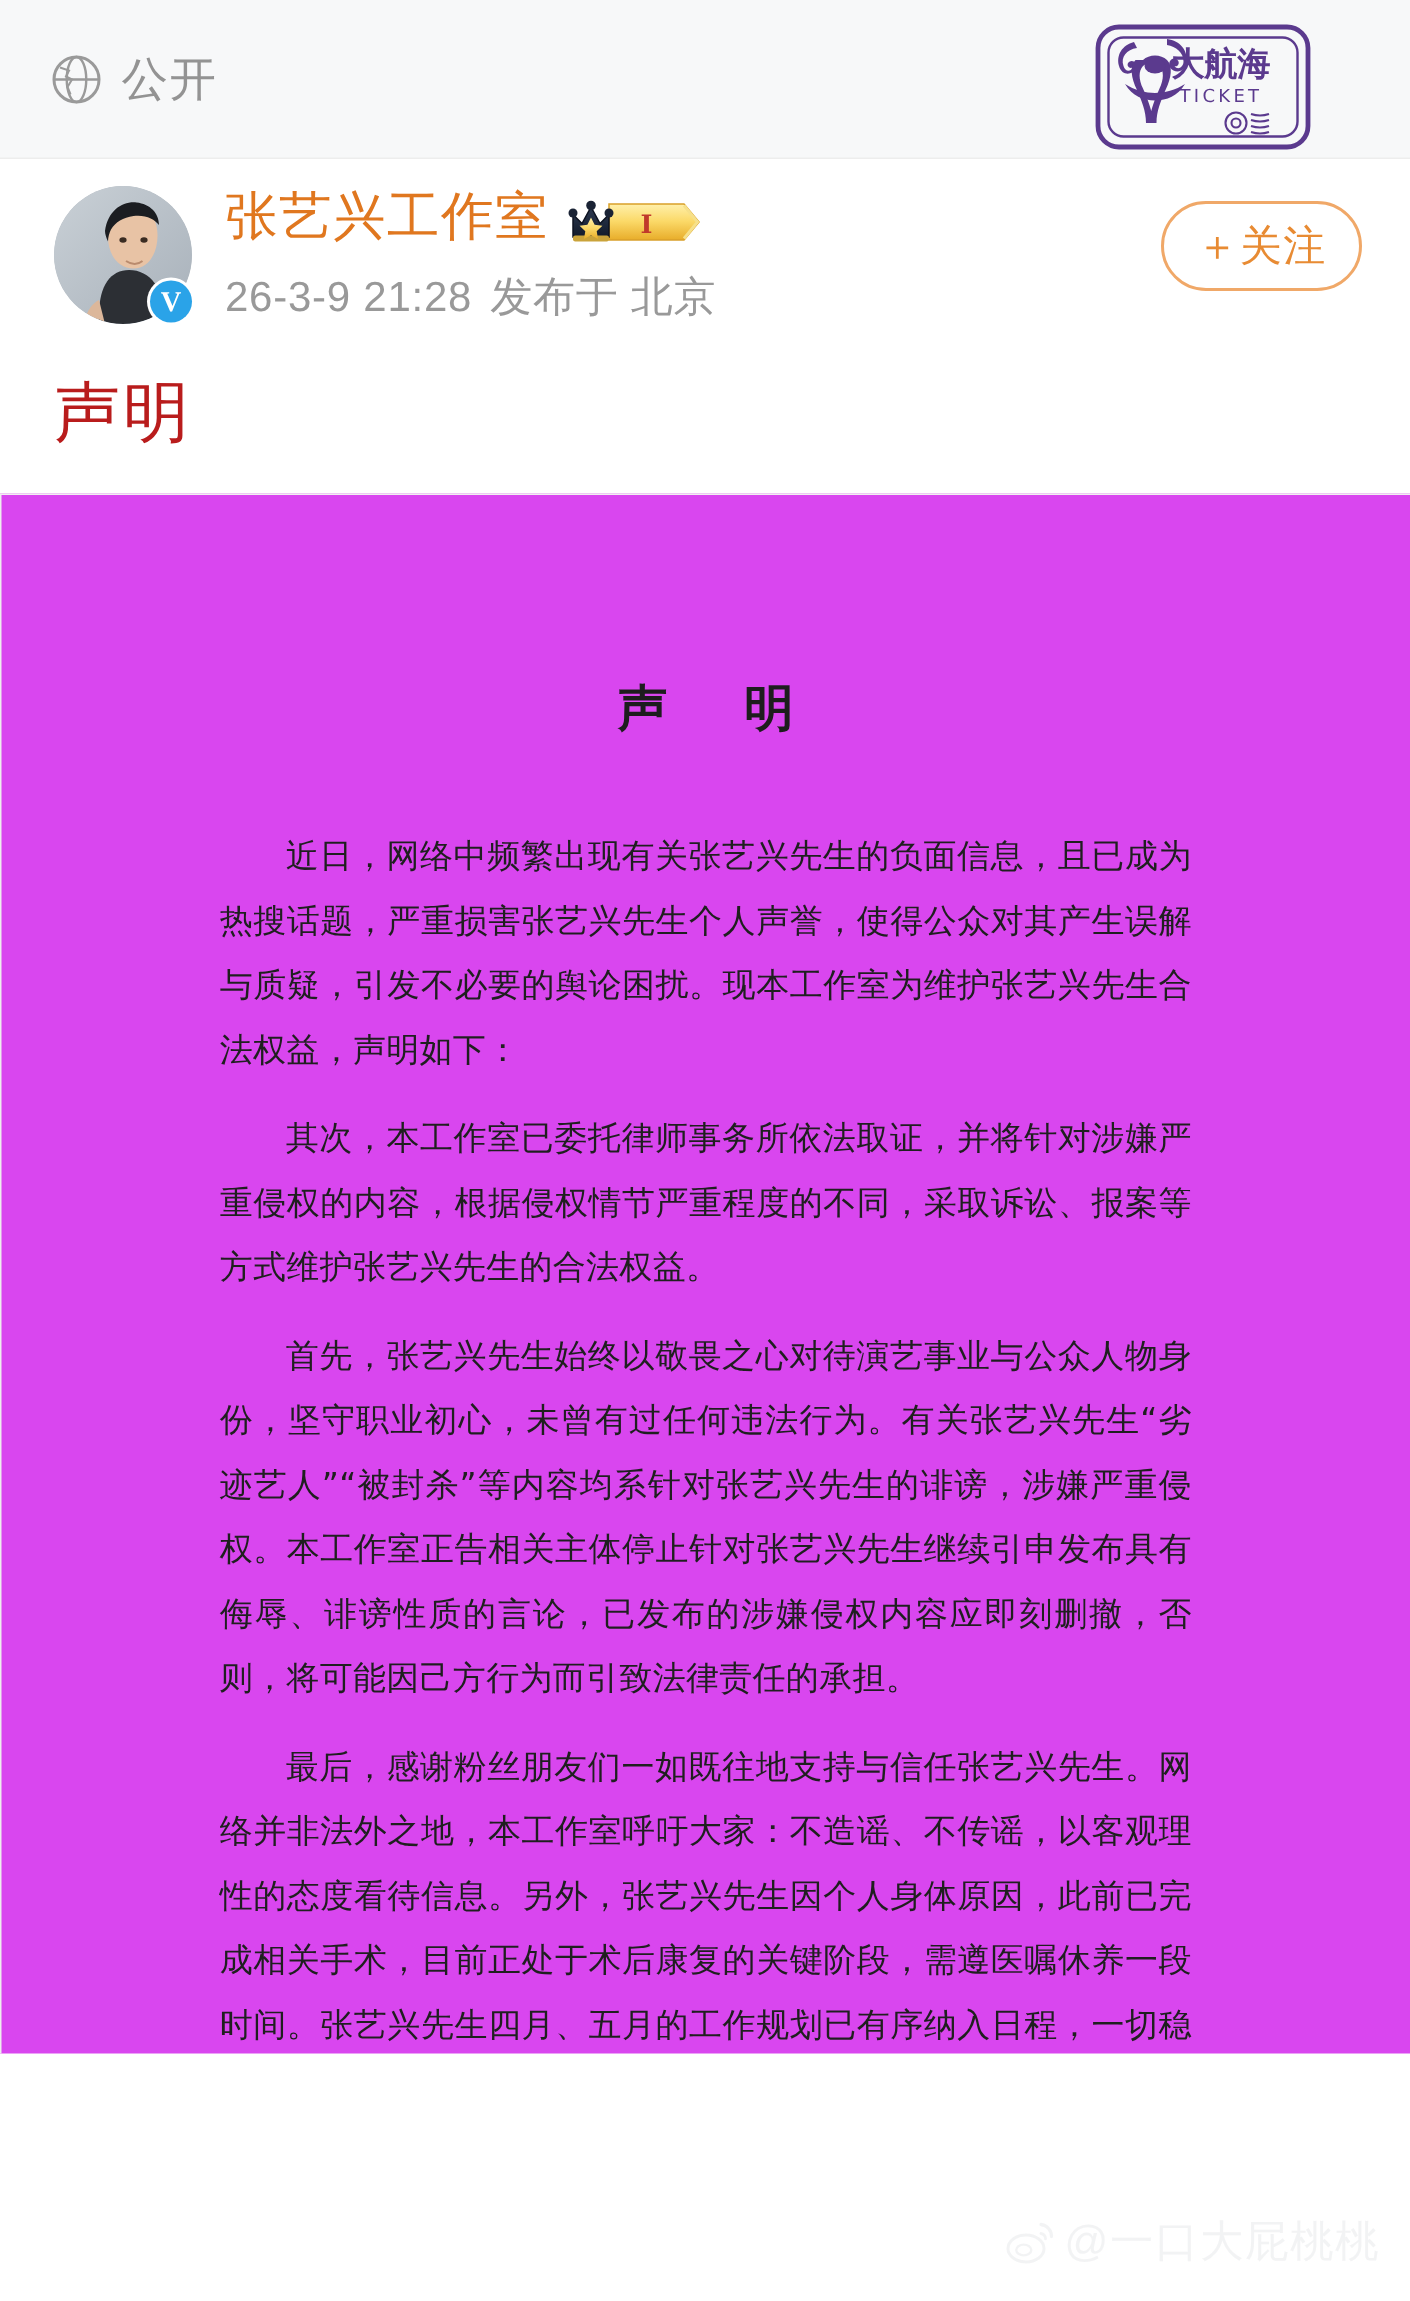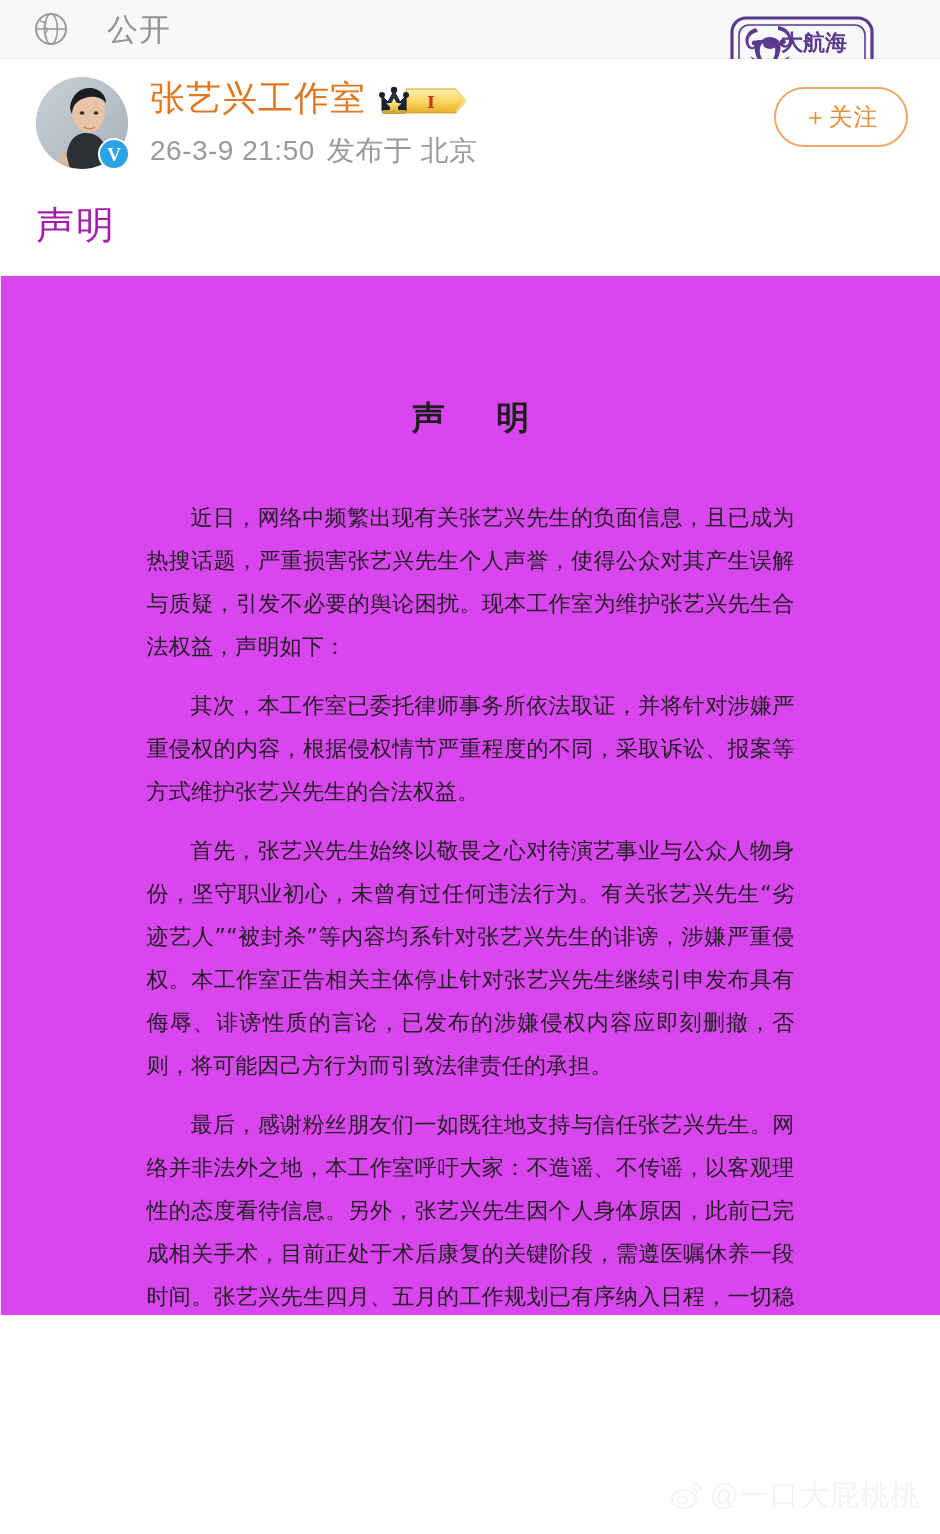--- a/index.html
+++ b/index.html
@@ -11,28 +11,27 @@
     height: 1534px;
     background: #ffffff;
     font-family: "Liberation Sans", "DejaVu Sans", sans-serif;
     overflow: hidden;
     position: relative;
   }
 
   
   .visibility-bar {
     position: relative;
-    height: 59px;
+    height: 106px;
     background: #f7f8f9;
     border-bottom: 1px solid #ededed;
     display: flex;
     align-items: center;
     padding-left: 34px;
     box-sizing: border-box;
-    gap: 26px;
   }
   .globe-icon {
     width: 34px;
     height: 34px;
     flex: 0 0 34px;
     position: relative;
   }
   .globe-icon svg { display: block; }
   .visibility-label {
     font-size: 31px;
@@ -140,34 +139,34 @@
 
   .follow-button {
     position: absolute;
     right: 32px;
     top: 28px;
     width: 134px;
     height: 60px;
     border: 2px solid #f0a868;
     border-radius: 32px;
     color: #e88b33;
-    font-size: 24px;
+    font-size: 28px;
     display: flex;
     align-items: center;
     justify-content: center;
     background: #fff;
     box-sizing: border-box;
     letter-spacing: 1px;
     cursor: pointer;
   }
 
   
   .post-title {
-    font-size: 38px;
-    color: #a21caf;
+    font-size: 44px;
+    color: #b91c1c;
     padding: 14px 0 26px 36px;
     line-height: 1.2;
     letter-spacing: 2px;
   }
 
   
   .doc-image {
     position: relative;
     width: 940px;
     height: 1040px;
@@ -317,21 +316,21 @@
           <path d="M4 12 L10 18 L16 7 L22 18 L28 12 L28 27 L4 27 Z" fill="url(#crowng)" stroke="#0c1220" stroke-width="1"></path>
           <rect x="4" y="26" width="24" height="4" rx="1.5" fill="#caa33a"></rect>
           <circle cx="4" cy="11" r="3" fill="#1a2335"></circle>
           <circle cx="16" cy="6" r="3.2" fill="#1a2335"></circle>
           <circle cx="28" cy="11" r="3" fill="#1a2335"></circle>
           <path d="M16 14 l2.4 4.8 l5.2 0.7 l-3.8 3.6 l0.9 5.2 l-4.7 -2.5 l-4.7 2.5 l0.9 -5.2 l-3.8 -3.6 l5.2 -0.7 z" fill="url(#goldg)"></path>
         </svg>
       </span>
     </div>
     <div class="post-time">
-      <span>26-3-9 21:50</span><span class="sep"></span><span>发布于 北京</span>
+      <span>26-3-9 21:28</span><span class="sep"></span><span>发布于 北京</span>
     </div>
   </div>
 
   <div class="follow-button">＋关注</div>
 </div>
 
 <div class="post-title">声明</div>
 
 <div class="doc-image">
   <div class="doc-heading">声 明</div>

